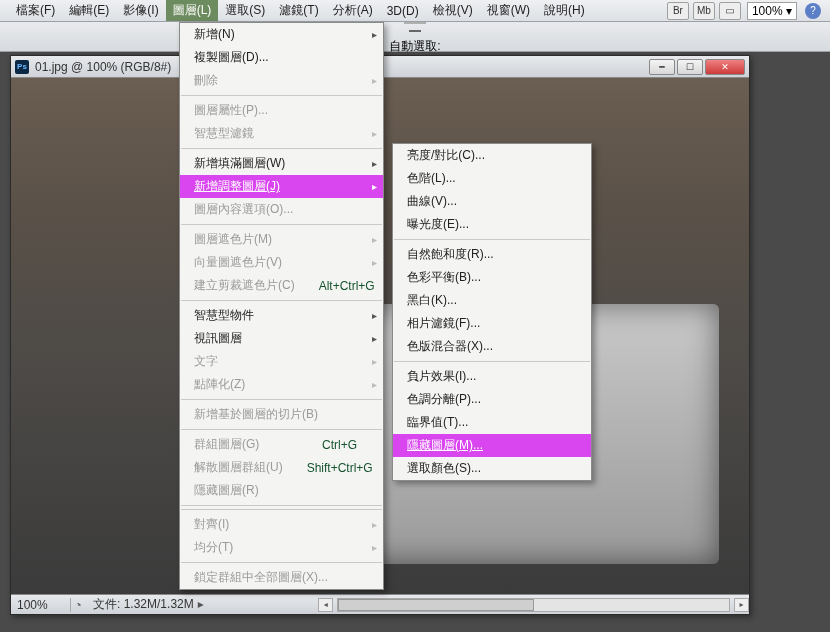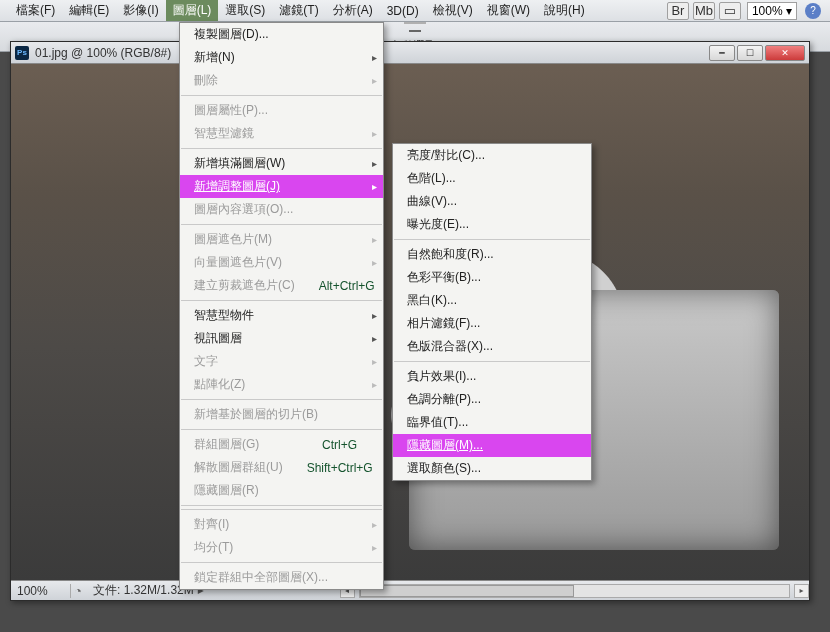--- a/index.html
+++ b/index.html
@@ -3,35 +3,35 @@
 <meta charset="utf-8">
 <style>
   *{box-sizing:border-box;margin:0;padding:0;font-family:"Microsoft JhengHei","PMingLiU",sans-serif;font-size:12px;}
   body{background:#4a4a4a;width:830px;height:632px;overflow:hidden;position:relative;}
   
   
   .menubar{background:linear-gradient(#eef0f2,#dde0e4);height:22px;display:flex;align-items:center;padding:0 9px;border-bottom:1px solid #9aa0a6;}
   .menubar .mitem{padding:2px 7px;color:#222;cursor:default;white-space:nowrap;}
   .menubar .mitem.active{background:#6c8b5e;color:#fff;}
   .menubar .spacer{flex:1;}
-  .menubar .rsmall{width:22px;height:18px;margin:0 2px;border:1px solid #a0a0a0;background:#eee;display:flex;align-items:center;justify-content:center;color:#333;font-size:13px;border-radius:2px;}
+  .menubar .rsmall{width:22px;height:18px;margin:0 2px;border:1px solid #a0a0a0;background:#eee;display:flex;align-items:center;justify-content:center;color:#333;font-size:10px;border-radius:2px;}
   .menubar .rzoom{border:1px solid #a0a0a0;background:#fff;padding:0 4px;height:18px;display:flex;align-items:center;margin:0 4px;}
   .menubar .help{width:16px;height:16px;border-radius:50%;background:#5b7fc7;color:#fff;display:flex;align-items:center;justify-content:center;font-size:10px;margin-left:4px;}
 
   
   .optbar{background:linear-gradient(#e9ebee,#d7dade);height:30px;border-bottom:1px solid #9aa0a6;display:flex;align-items:center;padding:0 6px;gap:6px;flex-direction:column;}
   .optbar .chk{width:12px;height:12px;border:1px solid #666;background:#fff;}
   .optbar .sel{border:1px solid #888;background:#fff;padding:1px 0 1px 4px;position:relative;height:20px;display:flex;align-items:center;}
   .optbar .sel:after{content:"▾";position:absolute;right:3px;top:1px;color:#555;font-size:10px;}
   .optbar .ibtn{width:22px;height:22px;border:1px solid #b0b0b0;background:#eee;}
   .optbar .divider{width:1px;height:22px;background:#aaa;margin:0 2px;}
   .optbar .ibtns{display:flex;gap:3px;}
 
   
-  .docwin{position:absolute;left:10px;top:41px;width:800px;height:560px;border:1px solid #2b2b2b;background:#535353;box-shadow:2px 2px 6px rgba(0,0,0,.4);}
+  .docwin{position:absolute;left:10px;top:55px;width:740px;height:560px;border:1px solid #2b2b2b;background:#535353;box-shadow:2px 2px 6px rgba(0,0,0,.4);}
   .titlebar{height:22px;background:linear-gradient(#e7e9ec,#cfd3d8);display:flex;align-items:center;padding:0 4px;border-bottom:1px solid #888;}
   .titlebar .psicon{width:14px;height:14px;background:#0a2744;border-radius:2px;color:#6bb9ff;font-size:8px;display:flex;align-items:center;justify-content:center;font-weight:bold;margin-right:6px;}
   .titlebar .title{color:#333;}
   .titlebar .spacer{flex:1;}
   .titlebar .wbtn{width:26px;height:16px;margin-left:2px;border:1px solid #888;background:linear-gradient(#f4f4f4,#d8d8d8);display:flex;align-items:center;justify-content:center;font-size:9px;color:#333;border-radius:2px;}
   .titlebar .wbtn.close{background:linear-gradient(#f08080,#cc3b3b);color:#fff;width:40px;}
 
   .canvas{position:absolute;left:0;top:22px;right:0;bottom:20px;background:#3a3a3a;overflow:hidden;}
   
   .photo{position:absolute;inset:0;background:
@@ -143,25 +143,25 @@
     </span>
     <span class="arrow">◂</span>
     <span class="scroll">
         <span class="thumb"></span>
       </span>
     <span class="arrow">▸</span>
   </div>
 </div>
 
 <div class="menu" id="menu1">
+    <div class="mi sub">
+      <span>新增(N)</span>
+    </div>
     <div class="mi">
       <span>複製圖層(D)...</span>
-    </div>
-    <div class="mi sub">
-      <span>新增(N)</span>
     </div>
     <div class="mi disabled sub">
       <span>刪除</span>
     </div>
     <div class="sep"></div>
     <div class="mi disabled">
       <span>圖層屬性(P)...</span>
     </div>
     <div class="mi disabled sub">
       <span>智慧型濾鏡</span>

